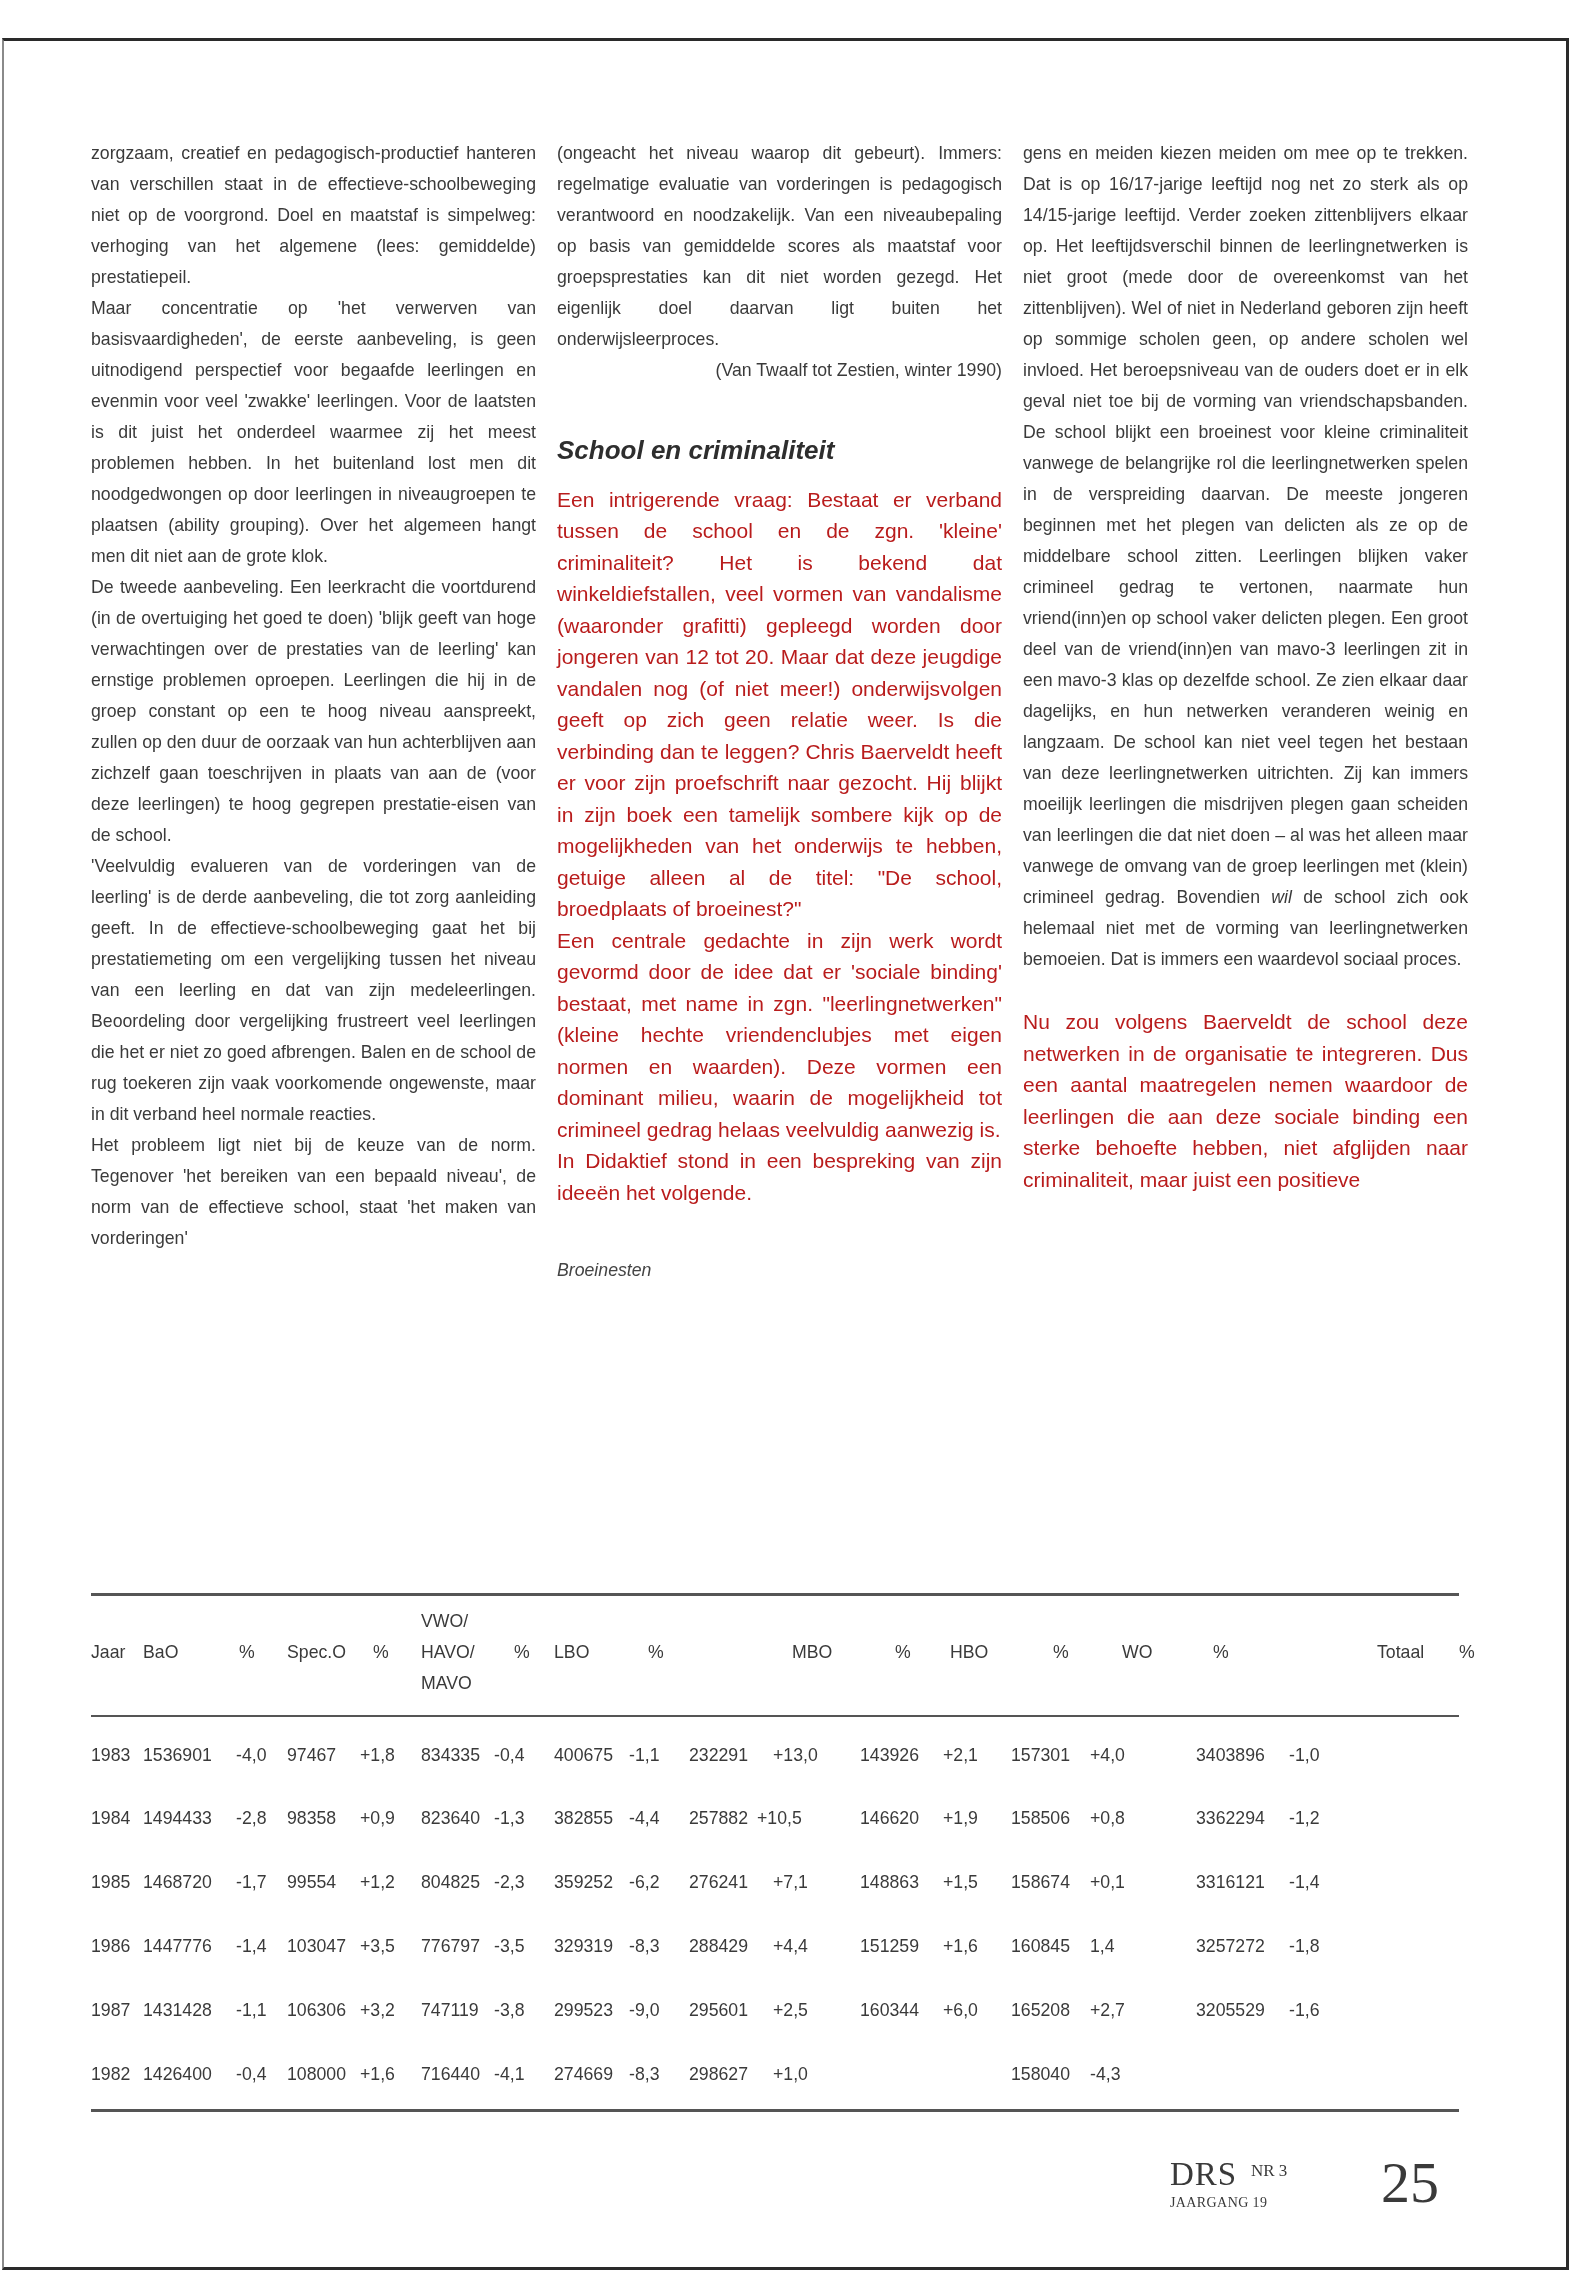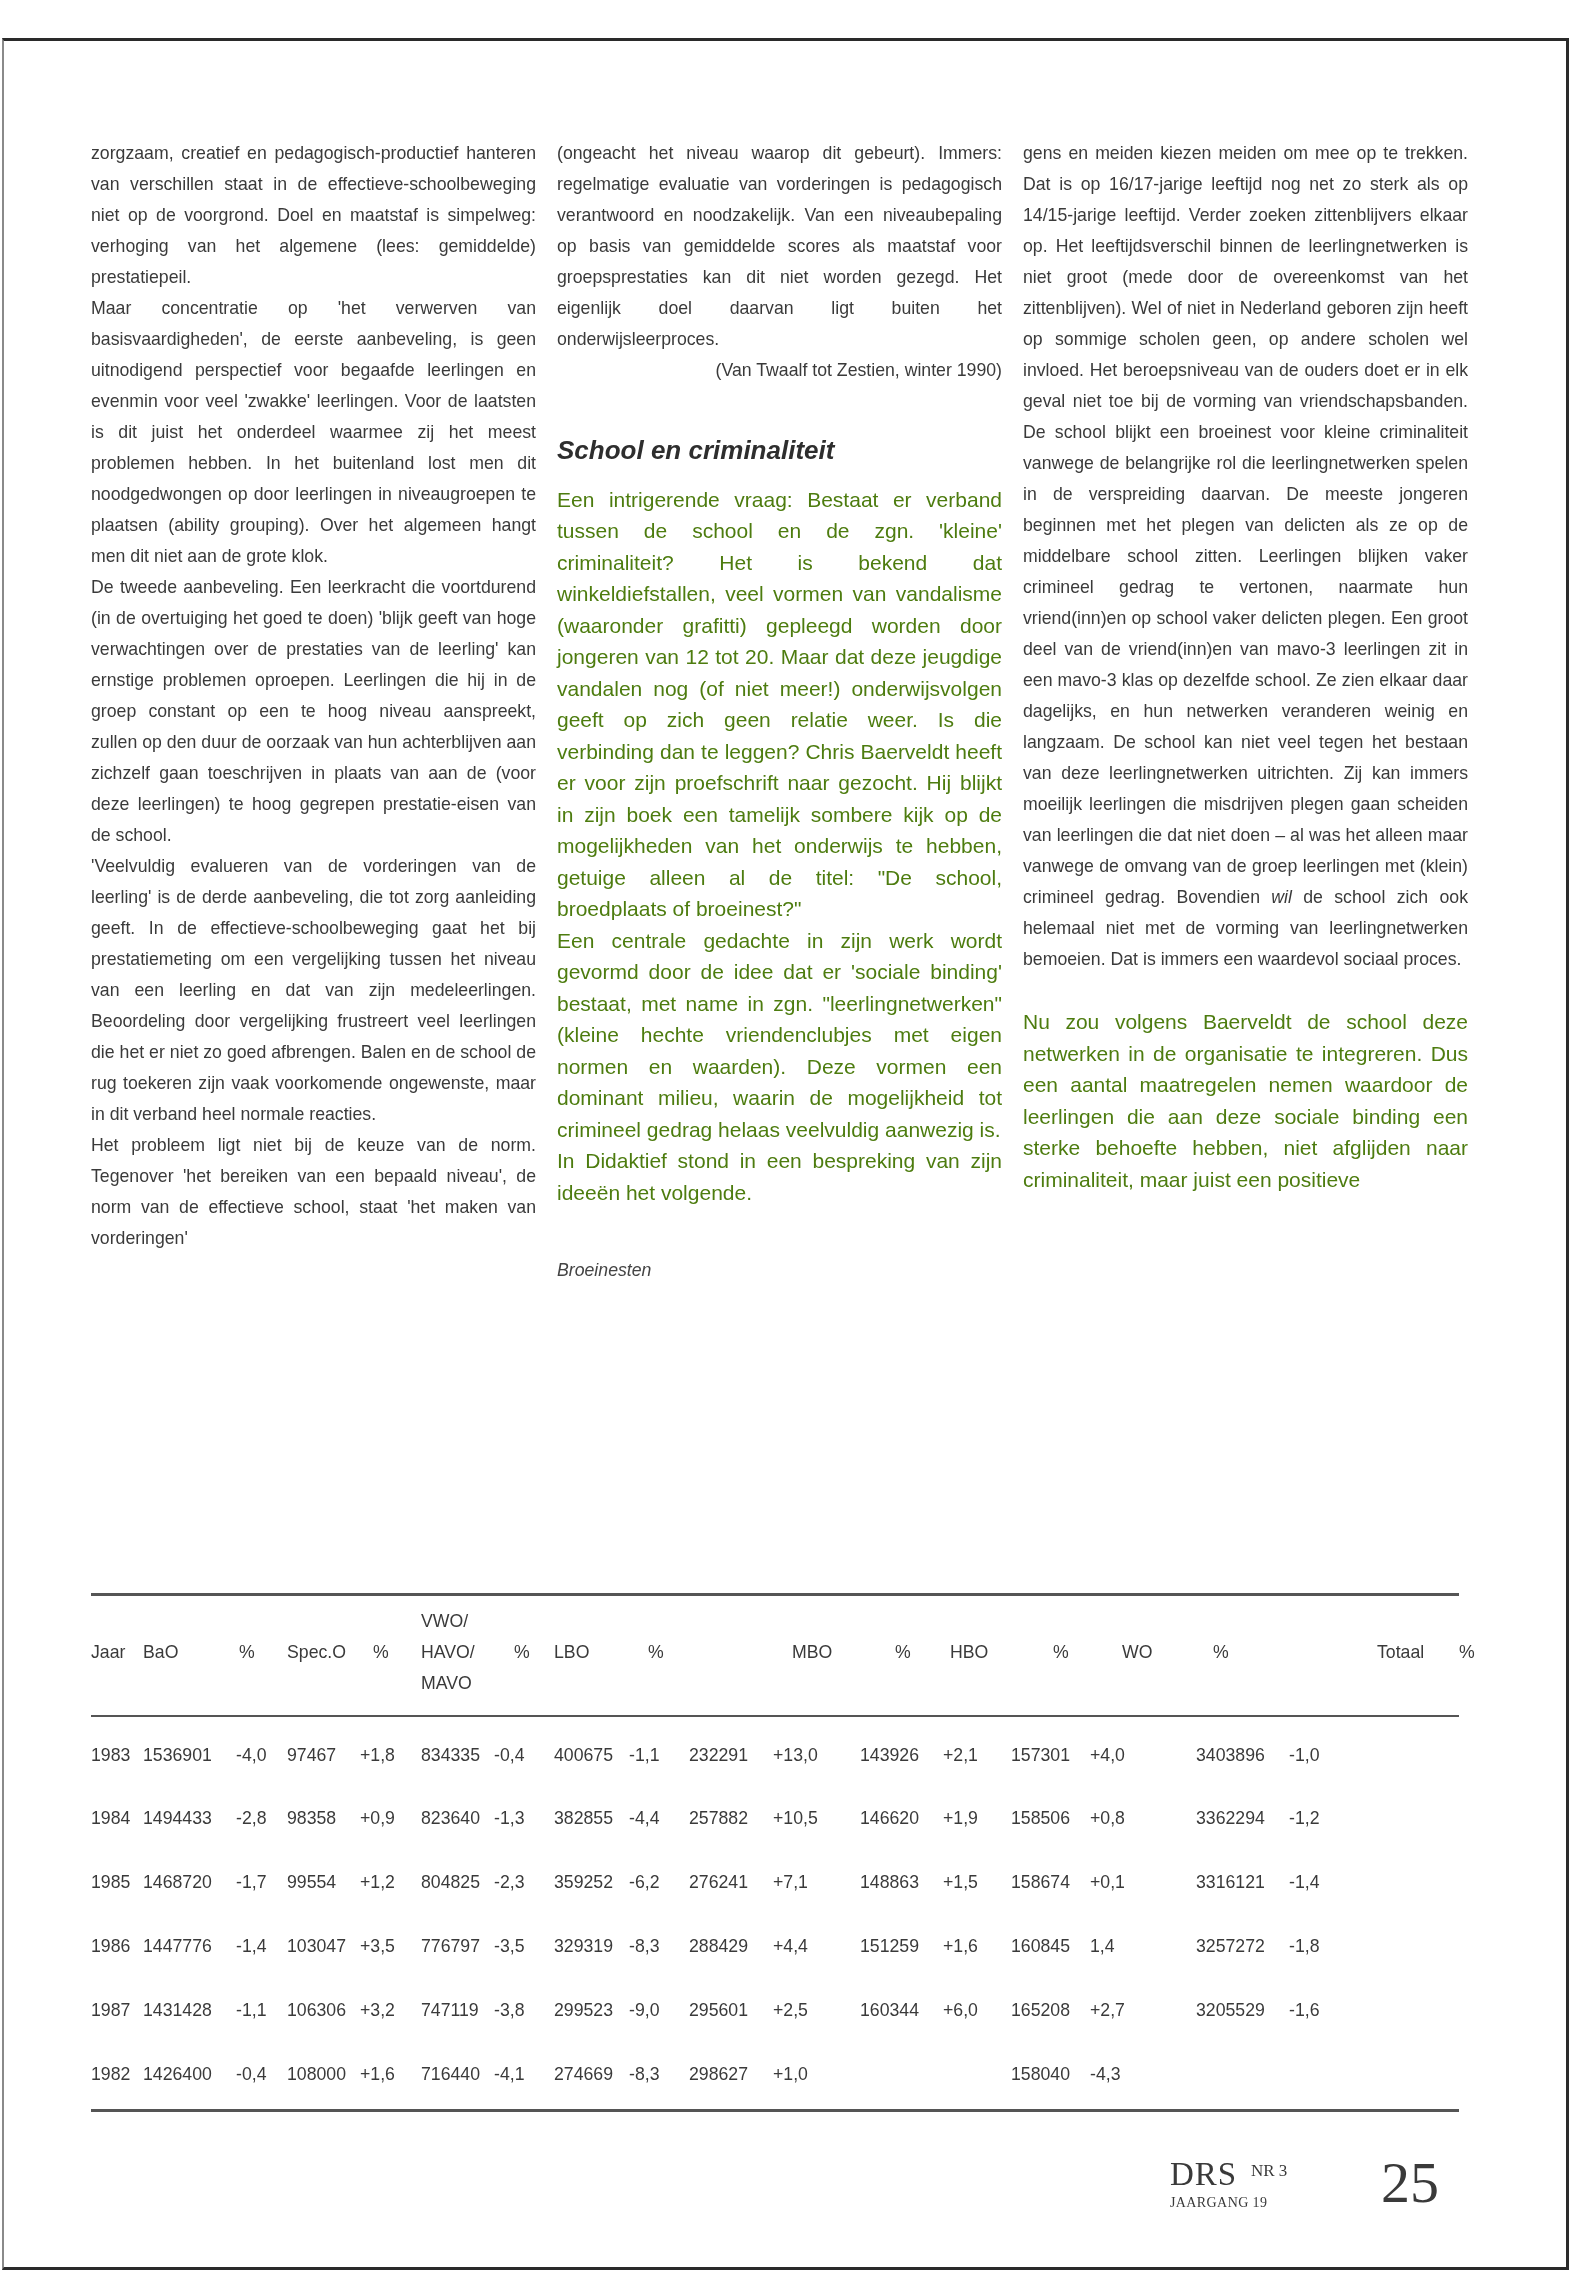--- a/index.html
+++ b/index.html
@@ -13,21 +13,21 @@
   .col {
     position: absolute; top: 138px; width: 445px;
     font-family: "Liberation Sans", sans-serif; font-size: 17.7px;
     line-height: 31px; color: #3a3a3a; text-align: justify;
     hyphens: manual;
   }
   .col-left { left: 91px; }
   .col-mid { left: 557px; }
   .col-right { left: 1023px; }
   .col p { margin: 0; }
-  .col .wide { font-size: 21px; line-height: 31.5px; color: #4d7c0f; }
+  .col .wide { font-size: 21px; line-height: 31.5px; color: #b91c1c; }
   .col .cite { text-align: right; }
   .col .gap { height: 47px; }
   .col .gap-sm { height: 31px; }
   .section-title {
     font-family: "Liberation Sans", sans-serif; font-style: italic; font-weight: bold;
     font-size: 26px; line-height: 35px; color: #2e2e2e; margin: 0 0 15.5px 0;
   }
   .sub-title { font-style: italic; color: #444; }
   em { font-style: italic; }
 
@@ -131,21 +131,21 @@
         <span style="left: 0px;">1984</span>
         <span style="left: 52px;">1494433</span>
         <span style="left: 145px;">-2,8</span>
         <span style="left: 196px;">98358</span>
         <span style="left: 269px;">+0,9</span>
         <span style="left: 330px;">823640</span>
         <span style="left: 403px;">-1,3</span>
         <span style="left: 463px;">382855</span>
         <span style="left: 538px;">-4,4</span>
         <span style="left: 598px;">257882</span>
-        <span style="left: 682px;">+10,5</span>
+        <span style="left: 666px;">+10,5</span>
         <span style="left: 769px;">146620</span>
         <span style="left: 852px;">+1,9</span>
         <span style="left: 920px;">158506</span>
         <span style="left: 999px;">+0,8</span>
         <span style="left: 1105px;">3362294</span>
         <span style="left: 1198px;">-1,2</span>
       </div>
       <div class="row" style="top: 150px;">
         <span style="left: 0px;">1985</span>
         <span style="left: 52px;">1468720</span>

